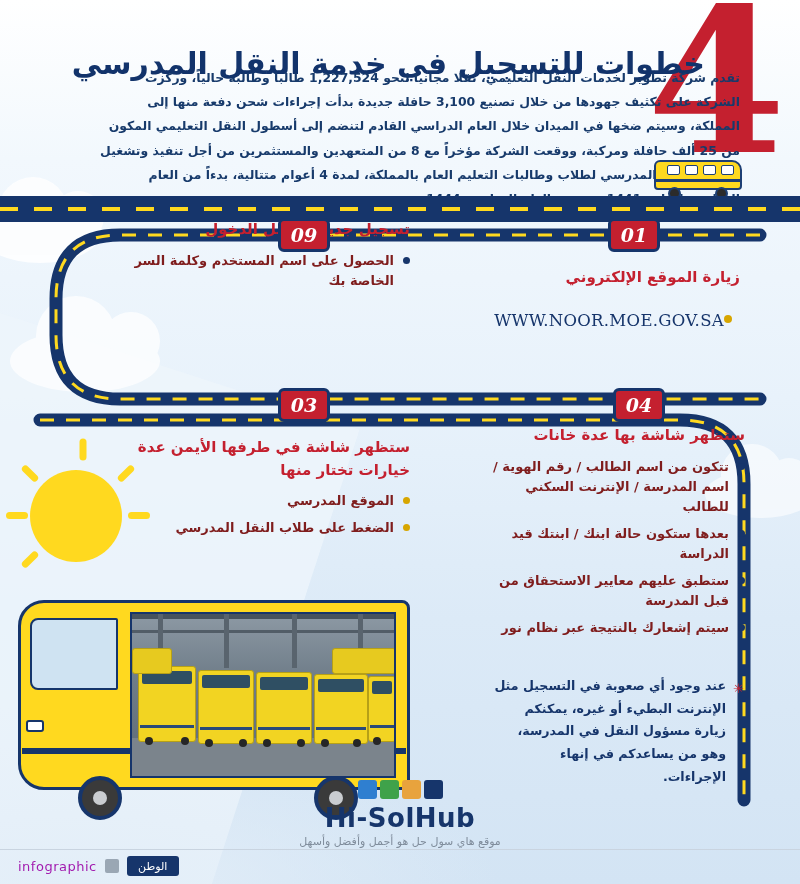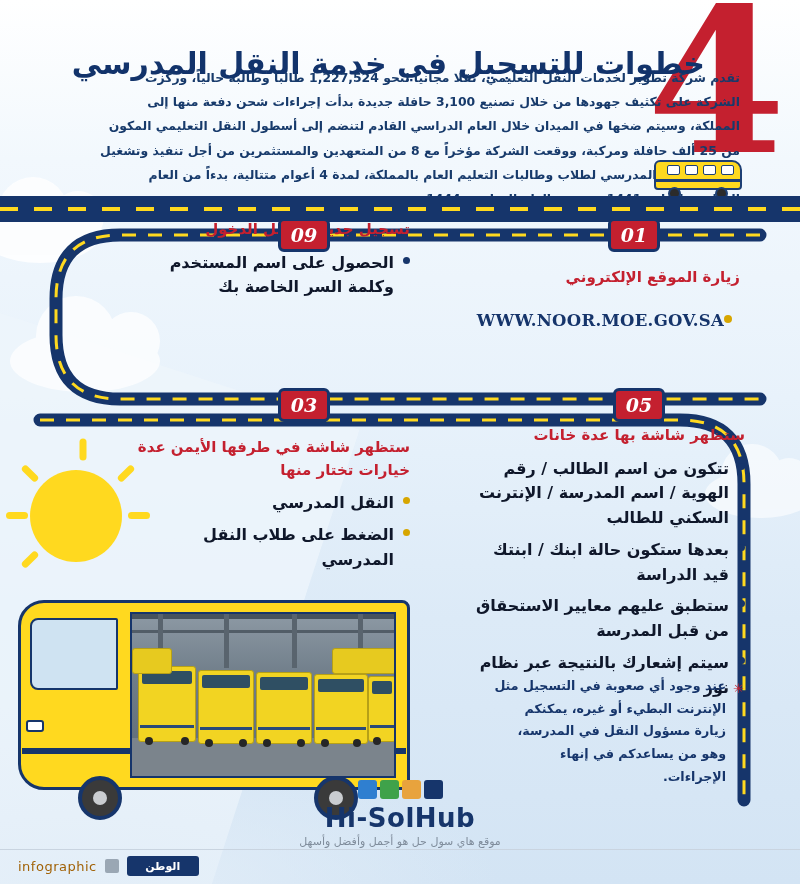--- a/index.html
+++ b/index.html
@@ -112,29 +112,29 @@
     font-style: italic; font-weight: bold; font-size: 19px;
     display: flex; align-items: center; justify-content: center;
     border: 3px solid #16356b;
   }
   .step-title {
     font-size: 15px; font-weight: bold; color: #c4202f; line-height: 1.5;
   }
   ul.bullets { list-style: none; margin-top: 10px; }
   ul.bullets li {
     position: relative; padding-right: 16px; margin-bottom: 7px;
-    font-size: 16px; line-height: 1.55; color: #0f172a; font-weight: bold;
+    font-size: 13px; line-height: 1.55; color: #7f1d1d; font-weight: bold;
   }
   ul.bullets li::before {
     content: ""; position: absolute; right: 0; top: 6px;
     width: 7px; height: 7px; border-radius: 50%; background: #16356b;
   }
   ul.bullets.gold li::before { background: #d7a600; }
   .url {
-    font-family: "DejaVu Serif", serif; font-size: 16.5px; font-weight: bold;
+    font-family: "DejaVu Serif", serif; font-size: 16.5px; font-weight: normal;
     color: #16356b; direction: ltr; text-align: right; letter-spacing: .3px;
   }
   .url-dot {
     display: inline-block; width: 8px; height: 8px; border-radius: 50%;
     background: #d7a600; margin-right: 8px; vertical-align: 3px;
   }
 
   
   .note {
     position: absolute; direction: rtl; text-align: right; width: 250px;
@@ -190,25 +190,25 @@
   .pbus .pw { position: absolute; bottom: -4px; width: 8px; height: 8px; border-radius: 50%; background: #262626; }
 
   
   .footer-line {
     position: absolute; left: 0; bottom: 34px; width: 800px; height: 1px; background: #c9d4e0;
   }
   .brand {
     position: absolute; left: 18px; bottom: 8px; display: flex; align-items: center; gap: 8px;
   }
   .brand .logo {
-    width: 72px; height: 20px; background: #16356b; color: #fff; border-radius: 3px;
+    width: 52px; height: 20px; background: #16356b; color: #fff; border-radius: 3px;
     font-size: 11px; display: flex; align-items: center; justify-content: center;
-    font-weight: bold;
-  }
-  .brand .infog { color: #a16207; font-size: 13px; letter-spacing: .5px; }
+    font-weight: normal;
+  }
+  .brand .infog { color: #a21caf; font-size: 13px; letter-spacing: .5px; }
   .brand .sq { width: 14px; height: 14px; background: #9aa7b4; border-radius: 2px; }
 
   .watermark {
     position: absolute; left: 50%; transform: translateX(-50%); bottom: 36px;
     text-align: center; width: 320px;
   }
   .watermark .wm-title {
     font-size: 26px; font-weight: bold; color: #16356b; letter-spacing: .5px;
   }
   .watermark .wm-sub {
@@ -280,27 +280,27 @@
   <div class="step-title" style="">تسجيل جديد/تسجيل الدخول</div>
   <ul class="bullets">
     <li>الحصول على اسم المستخدم وكلمة السر الخاصة بك</li>
   </ul>
 </div>
 
 <div class="step" style="right:390px; top:388px; width:275px;">
   <div class="badge" style="right:80px; top:0;">03</div>
   <div class="step-title" style="margin-top:48px;">ستظهر شاشة في طرفها الأيمن عدة خيارات تختار منها</div>
   <ul class="bullets gold">
-    <li>النقل المدرسي</li>
+    <li>الموقع المدرسي</li>
     <li>الضغط على طلاب النقل المدرسي</li>
   </ul>
 </div>
 
 <div class="step" style="right:55px; top:388px; width:270px;">
-  <div class="badge" style="right:80px; top:0;">05</div>
+  <div class="badge" style="right:80px; top:0;">04</div>
   <div class="step-title" style="margin-top:36px;">ستظهر شاشة بها عدة خانات</div>
   <ul class="bullets">
     <li>تتكون من اسم الطالب / رقم الهوية / اسم المدرسة / الإنترنت السكني للطالب</li>
     <li>بعدها ستكون حالة ابنك / ابنتك قيد الدراسة</li>
     <li>ستطبق عليهم معايير الاستحقاق من قبل المدرسة</li>
     <li>سيتم إشعارك بالنتيجة عبر نظام نور</li>
   </ul>
 </div>
 
 <div class="note" style="right:56px; top:675px;">

